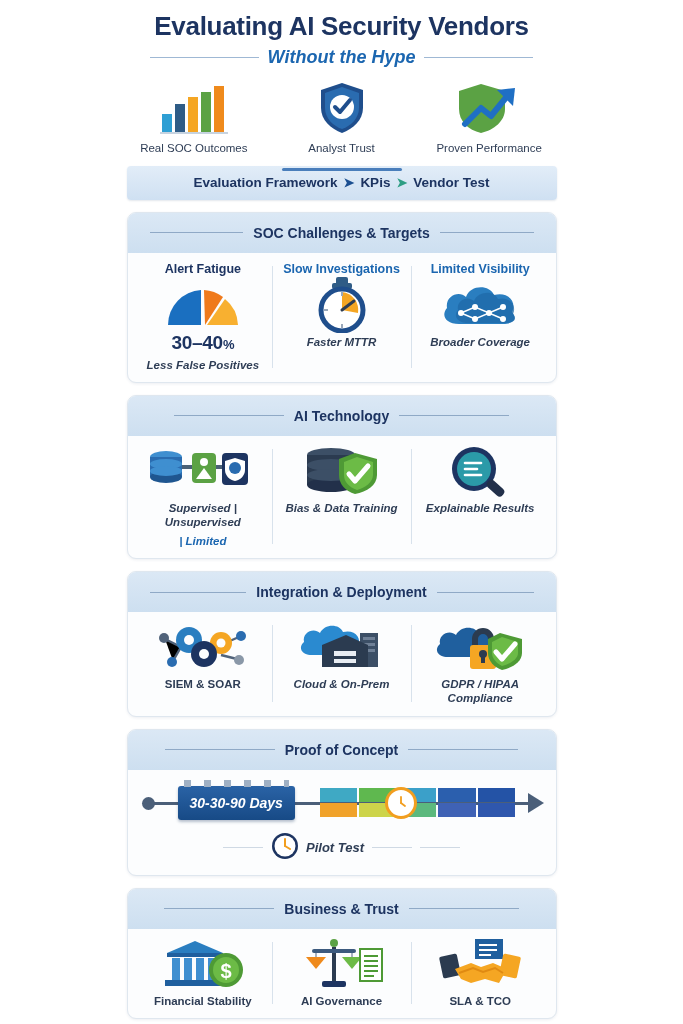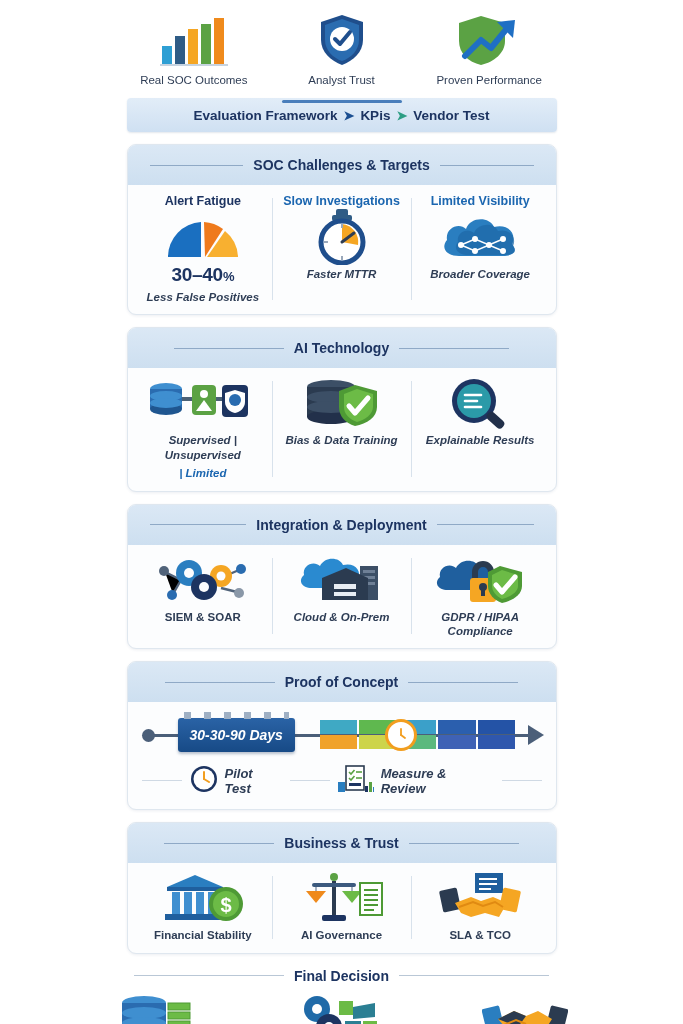--- a/index.html
+++ b/index.html
@@ -141,20 +141,28 @@
   .final-title{ font-size:14px;font-weight:700;color:#1d3461;white-space:nowrap;}
   .final-body{ display:flex; margin-top:8px; }
   .final-col{ flex:1; text-align:center; }
   .final-art{ height:56px; display:flex;align-items:center;justify-content:center;}
 </style>
 </head>
 <body>
 
 <div class="page">
 
+  <div class="title-block">
+    <div class="main-title">Evaluating AI Security Vendors</div>
+    <div class="subtitle-row">
+      <div class="subtitle-rule"></div>
+      <div class="sub-title">Without the Hype</div>
+      <div class="subtitle-rule"></div>
+    </div>
+  </div>
 
   <div class="top-icons">
     <div class="top-icon-cell">
       <div class="top-icon-art">
         <svg width="72" height="50" viewBox="0 0 72 50">
           <rect x="4" y="30" width="10" height="18" fill="#2e9fd4"></rect>
           <rect x="17" y="20" width="10" height="28" fill="#2f5c86"></rect>
           <rect x="30" y="13" width="10" height="35" fill="#f5a623"></rect>
           <rect x="43" y="8" width="10" height="40" fill="#5ba244"></rect>
           <rect x="56" y="2" width="10" height="46" fill="#ef8a1c"></rect>
@@ -442,41 +450,20 @@
             <svg width="28" height="28" viewBox="0 0 28 28">
               <circle cx="14" cy="14" r="13" fill="#1d3461"></circle>
               <circle cx="14" cy="14" r="10.5" fill="#ffffff"></circle>
               <path d="M14 14 L14 7" stroke="#f29e1f" stroke-width="2" stroke-linecap="round"></path>
               <path d="M14 14 L19 17" stroke="#f29e1f" stroke-width="2" stroke-linecap="round"></path>
             </svg>
           </span>
           <span>Pilot Test</span>
         </div>
         <div class="poc-rule"></div>
-        <div class="poc-step">
-          <span class="art">
-            <svg width="36" height="30" viewBox="0 0 36 30">
-              <rect x="0" y="18" width="7" height="10" fill="#2a7ec0"></rect>
-              <rect x="8" y="2" width="18" height="24" fill="#ffffff" stroke="#2b3b50" stroke-width="1.6"></rect>
-              <g stroke="#5ba244" stroke-width="1.6" fill="none">
-                <path d="M11 8 l2 2 l3.5 -4"></path>
-                  <path d="M11 14 l2 2 l3.5 -4"></path>
-              </g>
-              <g stroke="#5ba244" stroke-width="1.6">
-                  <path d="M18 8 h6"></path>
-                  <path d="M18 14 h6"></path>
-                </g>
-              <rect x="11" y="19" width="12" height="3" fill="#1d3461"></rect>
-              <rect x="27" y="22" width="3" height="6" fill="#1d3461"></rect>
-              <rect x="31" y="18" width="3" height="10" fill="#5ba244"></rect>
-              <rect x="35" y="23" width="1" height="5" fill="#2a7ec0"></rect>
-            </svg>
-          </span>
-          <span>Measure &amp; Review</span>
-        </div>
         <div class="poc-rule"></div>
       </div>
     </div>
   </div>
 
   <div class="card">
     <div class="card-head">
       <div class="head-rule"></div>
       <div class="card-head-title">Business &amp; Trust</div>
       <div class="head-rule"></div>

